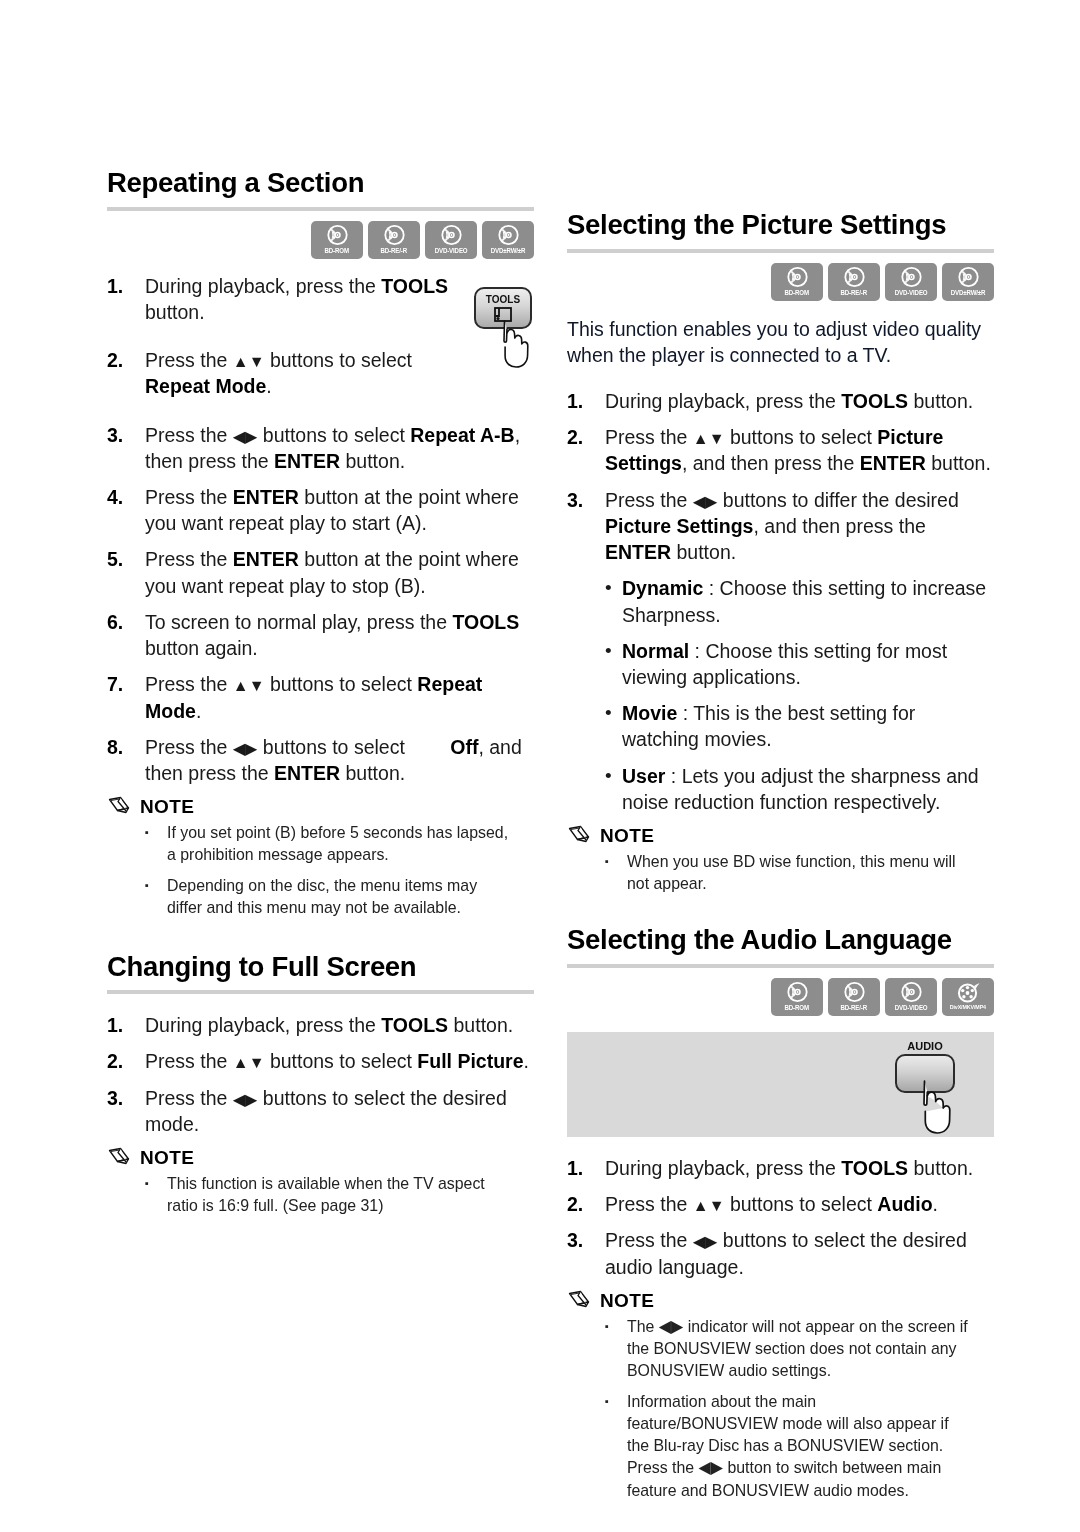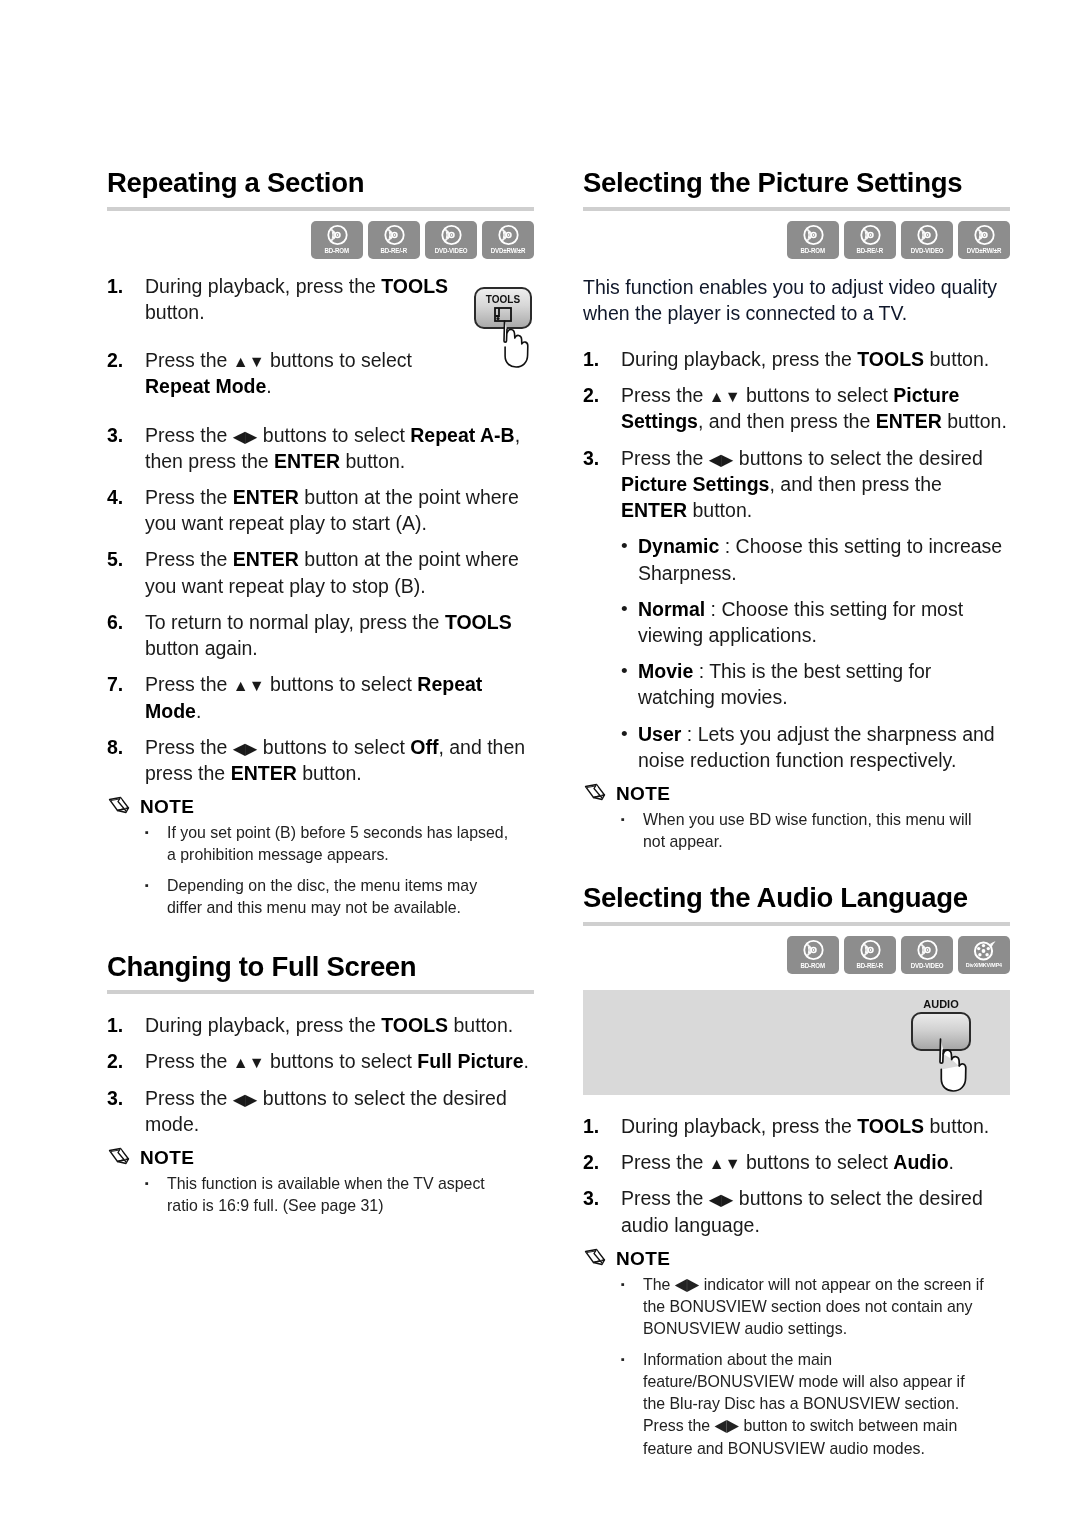--- a/index.html
+++ b/index.html
@@ -21,21 +21,21 @@
     width: 1080px;
     height: 1532px;
     overflow: hidden;
   }
   .col {
     position: absolute;
     top: 168px;
     width: 427px;
   }
   .col-left  { left: 107px; }
-  .col-right { left: 583px; }
+  .col-right { left: 567px; margin-top: 42px; }
 
   
   .section-head {
     font-size: 27.5px;
     font-weight: bold;
     letter-spacing: -0.3px;
     line-height: 1.08;
     color: #000;
     margin: 0;
   }
@@ -292,29 +292,29 @@
             <div class="step">
               <span class="step-num">4.</span>
               <span class="step-txt"><span>Press the </span><span style="font-weight: bold; color: rgb(0, 0, 0);">ENTER</span><span> button at the point where you want repeat play to start (A).</span></span>
             </div>
             <div class="step">
               <span class="step-num">5.</span>
               <span class="step-txt"><span>Press the </span><span style="font-weight: bold; color: rgb(0, 0, 0);">ENTER</span><span> button at the point where you want repeat play to stop (B).</span></span>
             </div>
             <div class="step">
               <span class="step-num">6.</span>
-              <span class="step-txt"><span>To return to normal play, press the </span><span style="font-weight: bold; color: rgb(0, 0, 0);">TOOLS</span><span> button again.</span></span>
+              <span class="step-txt"><span>To screen to normal play, press the </span><span style="font-weight: bold; color: rgb(0, 0, 0);">TOOLS</span><span> button again.</span></span>
             </div>
             <div class="step">
               <span class="step-num">7.</span>
               <span class="step-txt"><span>Press the </span><span class="arrow">▲▼</span><span> buttons to select </span><span style="font-weight: bold; color: rgb(0, 0, 0);">Repeat Mode</span><span>.</span></span>
             </div>
             <div class="step">
               <span class="step-num">8.</span>
-              <span class="step-txt"><span>Press the </span><span class="arrow">◀▶</span><span> buttons to select </span><span style="font-weight: bold; color: rgb(0, 0, 0);">Off</span><span>, and then press the </span><span style="font-weight: bold; color: rgb(0, 0, 0);">ENTER</span><span> button.</span></span>
+              <span class="step-txt"><span>Press the </span><span class="arrow">◀▶</span><span> buttons to select </span><span style="font-weight: bold; color: rgb(0, 0, 0); margin-left: 40px;">Off</span><span>, and then press the </span><span style="font-weight: bold; color: rgb(0, 0, 0);">ENTER</span><span> button.</span></span>
             </div>
           </div>
       </div>
 
       <div>
         <div class="note-head">
           <span>
             <svg width="24" height="18" viewBox="0 0 24 18">
               <g fill="#ffffff" stroke="#111" stroke-width="1.3" stroke-linejoin="round">
                 <path d="M2.5 3.5 L13.5 1.5 L21.5 12 L10.5 14.5 Z"></path>
@@ -448,21 +448,21 @@
           <div class="step">
             <span class="step-num">1.</span>
             <span class="step-txt"><span>During playback, press the </span><span style="font-weight: bold; color: rgb(0, 0, 0);">TOOLS</span><span> button.</span></span>
           </div>
           <div class="step">
             <span class="step-num">2.</span>
             <span class="step-txt"><span>Press the </span><span class="arrow">▲▼</span><span> buttons to select </span><span style="font-weight: bold; color: rgb(0, 0, 0);">Picture Settings</span><span>, and then press the </span><span style="font-weight: bold; color: rgb(0, 0, 0);">ENTER</span><span> button.</span></span>
           </div>
           <div class="step">
             <span class="step-num">3.</span>
-            <span class="step-txt"><span>Press the </span><span class="arrow">◀▶</span><span> buttons to select the desired </span><span style="font-weight: bold; color: rgb(0, 0, 0);">Picture Settings</span><span>, and then press the </span><span style="font-weight: bold; color: rgb(0, 0, 0);">ENTER</span><span> button.</span></span>
+            <span class="step-txt"><span>Press the </span><span class="arrow">◀▶</span><span> buttons to differ the desired </span><span style="font-weight: bold; color: rgb(0, 0, 0);">Picture Settings</span><span>, and then press the </span><span style="font-weight: bold; color: rgb(0, 0, 0);">ENTER</span><span> button.</span></span>
           </div>
         </div>
 
       <div class="subbullets">
           <div class="subbullet">
             <span class="subbullet-dot">•</span>
             <span class="subbullet-txt"><b>Dynamic</b> : Choose this setting to increase Sharpness.</span>
           </div>
           <div class="subbullet">
             <span class="subbullet-dot">•</span>

